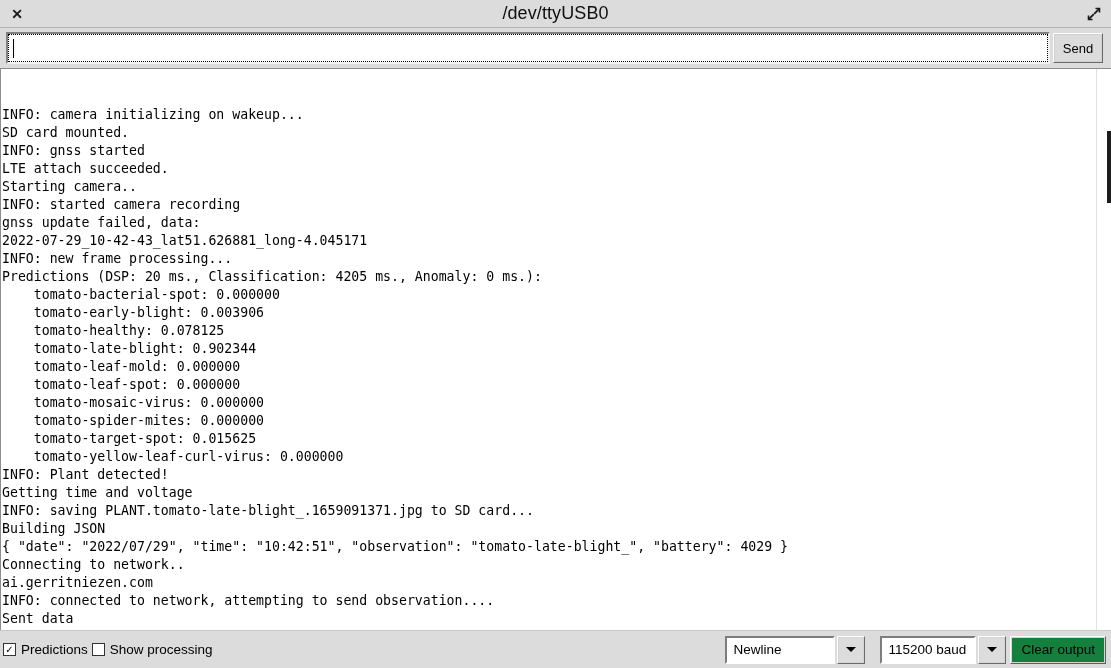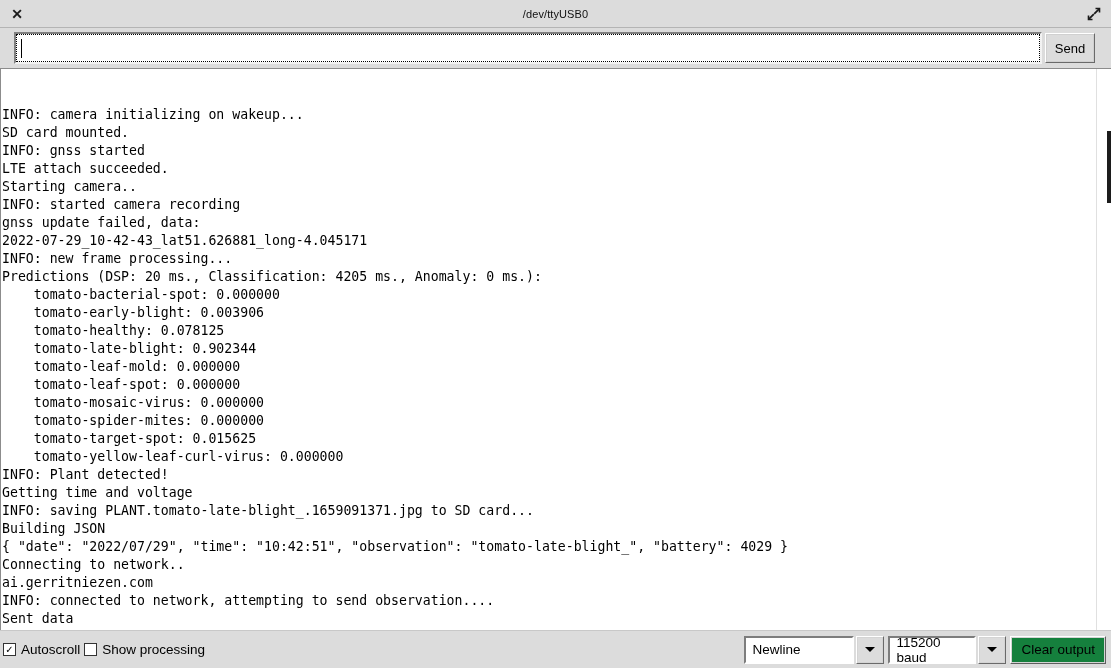--- a/index.html
+++ b/index.html
@@ -37,21 +37,21 @@
     font-size: 14px;
     color: #1a1a1a;
     font-weight: bold;
     line-height: 1;
     user-select: none;
   }
   #title-text {
     position: absolute;
     left: 0; right: 0;
     text-align: center;
-    font-size: 11px;
+    font-size: 18px;
     color: #101010;
     pointer-events: none;
     letter-spacing: 0.1px;
   }
   #maximize-btn {
     position: absolute;
     right: 6px;
     top: 3px;
     width: 22px; height: 22px;
     display: flex; align-items: center; justify-content: center;
@@ -59,21 +59,21 @@
   }
   #maximize-btn svg { display: block; }
 
   
   #send-row {
     height: 40px;
     min-height: 40px;
     background: #dcdcdc;
     display: flex;
     align-items: center;
-    padding: 0 14px;
+    padding: 0 6px;
     gap: 3px;
   }
   #send-input {
     flex: 1;
     height: 32px;
     background: #ffffff;
     border: 2px solid;
     border-color: #808080 #f2f2f2 #f2f2f2 #808080;
     outline: 1px dotted #000;
     outline-offset: -3px;
@@ -197,21 +197,21 @@
     border: 2px solid;
     border-color: #7d7d7d #ffffff #ffffff #7d7d7d;
     display: flex;
     align-items: center;
     padding: 0 6px;
     font-size: 13.5px;
     color: #000;
     cursor: pointer;
   }
   #newline-field { width: 110px; margin-left: 39px; }
-  #baud-field { width: 88px; }
+  #baud-field { width: 96px; margin-left: 11px; }
   .combo-arrow {
     width: 28px; height: 28px;
     background: #dcdcdc;
     border: 1px solid;
     border-color: #ffffff #6a6a6a #6a6a6a #ffffff;
     box-shadow: inset 0 0 0 1px #d4d4d4;
     display: flex;
     align-items: center;
     justify-content: center;
     cursor: pointer;
@@ -272,21 +272,21 @@
       
     </div>
     <div id="vscroll">
       <div id="vscroll-thumb"></div>
     </div>
   </div>
 
   <div id="statusbar">
     <div class="check-item">
       <span class="checkbox">✓</span>
-      <span>Autoscroll</span>
+      <span>Predictions</span>
     </div>
     <div class="check-item">
       <span class="checkbox"></span>
       <span>Show processing</span>
     </div>
 
     <div id="spacer"></div>
 
     <div class="combo">
       <div class="combo-field" id="newline-field">Newline</div>

